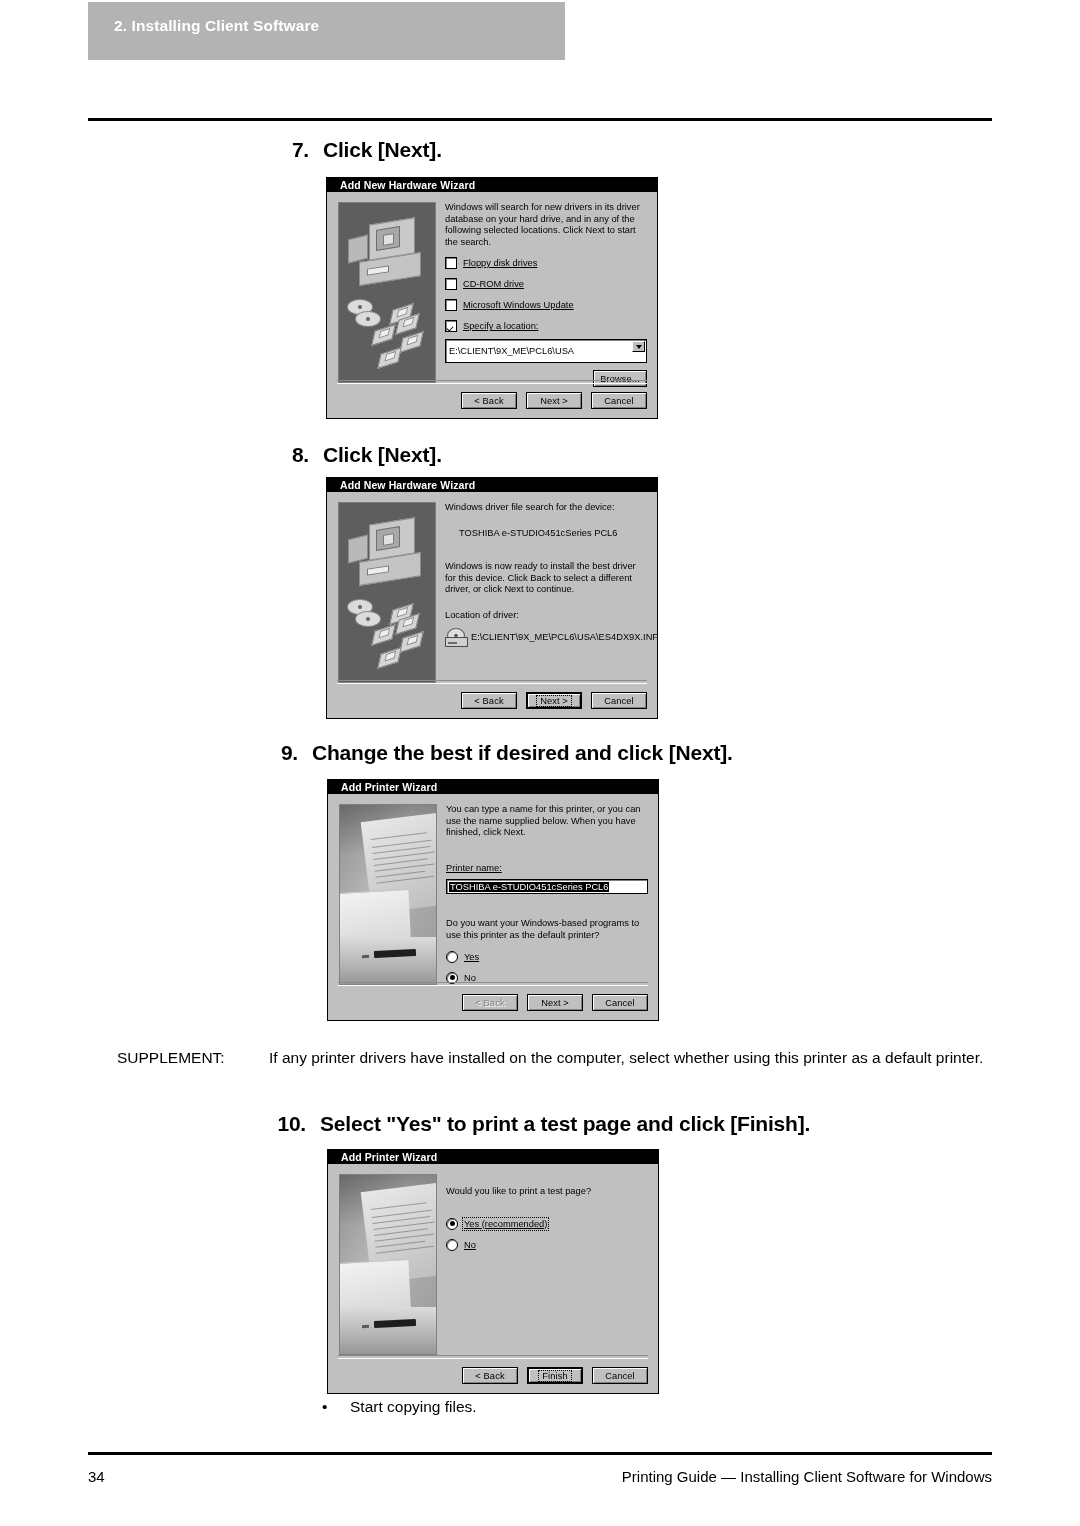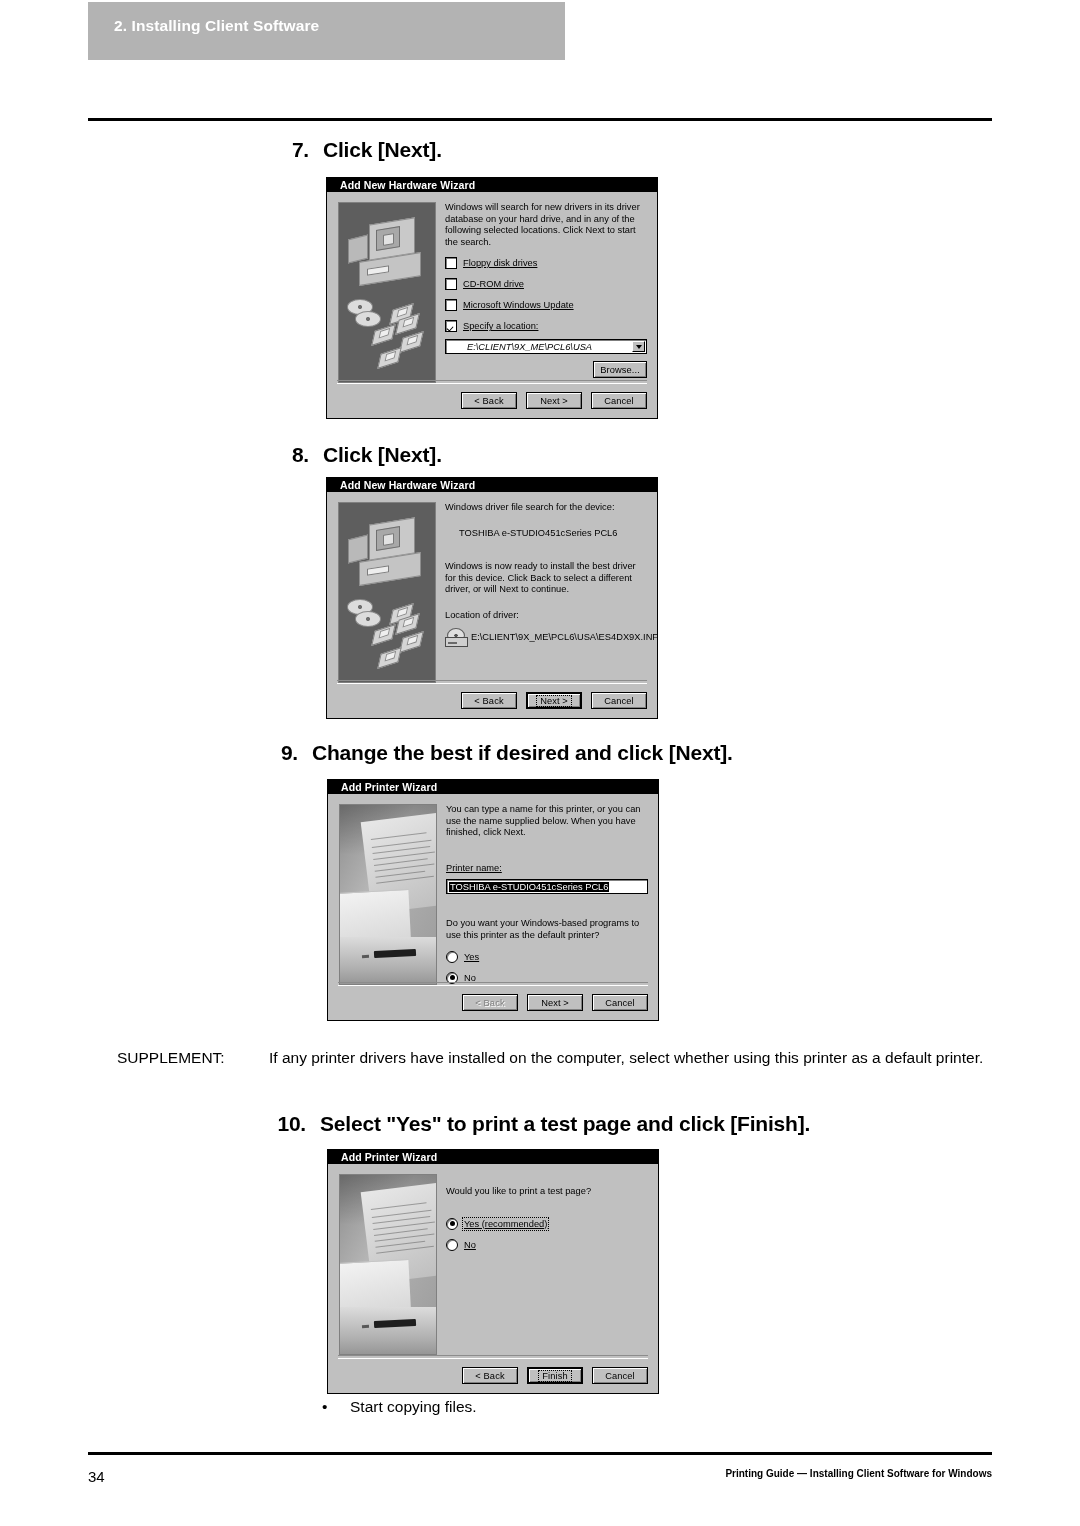--- a/index.html
+++ b/index.html
@@ -111,22 +111,22 @@
   .footer-page {
     position: absolute;
     left: 88px;
     top: 1468px;
     font-size: 15px;
   }
   .footer-text {
     position: absolute;
     right: 88px;
     top: 1468px;
-    font-size: 10px;
-    font-weight: bold;
+    font-size: 15px;
+    font-weight: normal;
     white-space: nowrap;
   }
 
   
   .dlg {
     position: absolute;
     background: #c0c0c0;
     border: 1px solid #000;
     box-sizing: border-box;
     font-family: "Liberation Sans", sans-serif;
@@ -315,30 +315,29 @@
     left: 2.5px; top: 2.5px;
     width: 5px; height: 5px;
     border-radius: 50%;
     background: #000;
   }
   .focusbox { outline: 1px dotted #000; outline-offset: 1px; }
 
   
   .combo {
     position: relative;
-    height: 15px;
+    height: 24px;
     background: #ffffff;
     border: 1px solid #000;
     box-shadow: inset 1px 1px 0 #7f7f7f;
     display: flex;
     align-items: center;
     font-size: 9.3px;
-    padding-left: 21px;
+    padding-left: 3px;
     box-sizing: border-box;
-    font-style: italic;
   }
   .combo .arrow {
     position: absolute;
     right: 1px; top: 1px;
     width: 13px; height: 11px;
     background: #c0c0c0;
     border: 1px solid #000;
     border-top-color: #fff; border-left-color: #fff;
     box-sizing: border-box;
     display: flex; align-items: center; justify-content: center;
@@ -537,21 +536,21 @@
       <div class="flop f1"></div>
       <div class="flop f2"></div>
       <div class="flop f3"></div>
       <div class="flop f4"></div>
       <div class="flop f5"></div>
     </div>
 
     <div class="content">
       <div class="txt">Windows driver file search for the device:</div>
       <div class="txt ind" style="margin-top:14px;">TOSHIBA e-STUDIO451cSeries PCL6</div>
-      <div class="txt" style="margin-top:22px;">Windows is now ready to install the best driver for this device. Click Back to select a different driver, or will Next to continue.</div>
+      <div class="txt" style="margin-top:22px;">Windows is now ready to install the best driver for this device. Click Back to select a different driver, or click Next to continue.</div>
       <div class="txt" style="margin-top:14px;">Location of driver:</div>
       <div class="drvline">
         <span class="cdicon">
           <span class="disc"></span>
           <span class="drive"></span>
         </span>
         <span>E:\CLIENT\9X_ME\PCL6\USA\ES4DX9X.INF</span>
       </div>
     </div>
 

